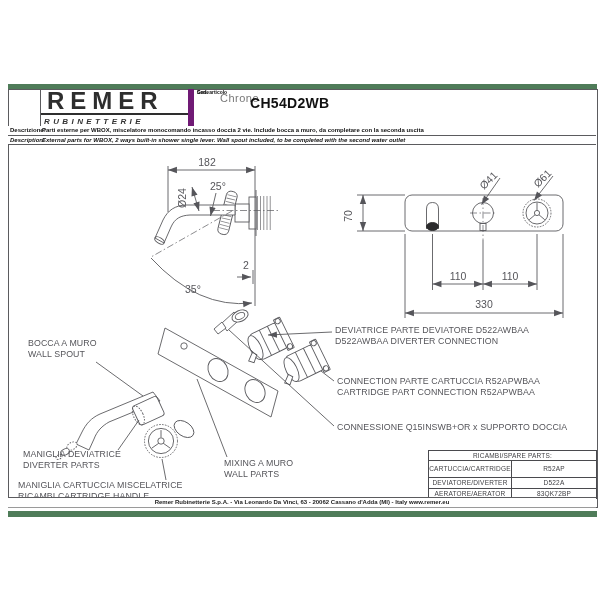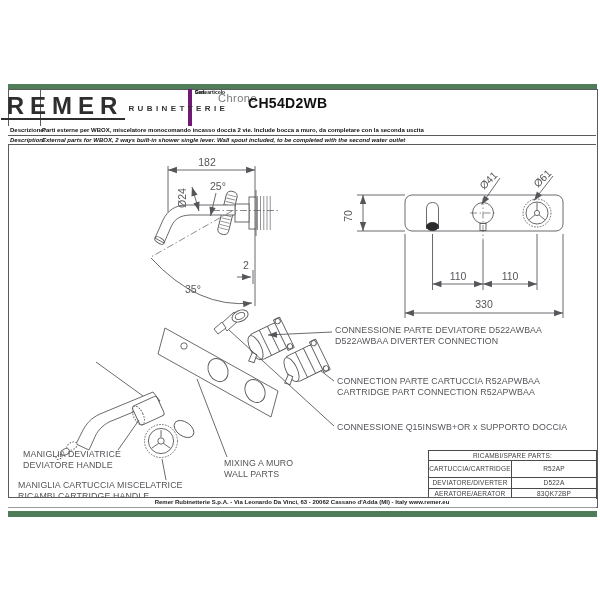--- a/index.html
+++ b/index.html
@@ -4,23 +4,23 @@
 <style>
   html,body{margin:0;padding:0;background:#fff;}
   .page{position:relative;width:600px;height:600px;background:#fff;overflow:hidden;
         font-family:"Liberation Sans",sans-serif;}
   .bar{position:absolute;left:8px;width:589px;}
   .bar.top{top:84px;height:5px;}
   .bar.bot{top:511px;height:6px;}
   .frame{position:absolute;left:8px;top:89px;width:588px;height:417px;border:1px solid #5b5b5e;}
   
   .header-box{position:absolute;left:40px;top:89px;width:557px;height:37px;border-left:1px solid #5b5b5e;display:flex;}
-  .logo-cell{width:147px;height:100%;border-right:4px solid #701a75;display:flex;flex-direction:row;align-items:center;justify-content:center;}
+  .logo-cell{width:147px;height:100%;border-right:6px solid #701a75;display:flex;flex-direction:column;justify-content:center;}
   .brand{font-size:24px;font-weight:bold;letter-spacing:6px;color:#2e2e2e;border-bottom:2px solid #2e2e2e;padding:0 2px 1px 6px;line-height:22px;}
-  .brand-sub{font-size:8px;font-weight:bold;letter-spacing:3.4px;color:#333;margin-top:2px;padding-left:3px;}
+  .brand-sub{font-size:8px;font-weight:bold;letter-spacing:3.4px;color:#333;margin-top:2px;padding-left:3px;font-style:italic;}
   .meta-cell{flex:1;display:flex;flex-direction:row;}
   .meta-row{position:relative;}
   .meta-row.serie{height:16px;border-bottom:1px solid #5b5b5e;}
   .meta-row.cod{flex:1;}
   .flabel{position:absolute;left:3px;top:1px;font-size:6px;font-weight:bold;color:#111;transform:scale(.82);transform-origin:left top;}
   .serie-val{position:absolute;left:26px;top:3px;font-size:11px;color:#787878;letter-spacing:.5px;}
   .cod-val{position:absolute;left:56px;top:6px;font-size:14px;font-weight:bold;color:#111;letter-spacing:.3px;}
   
   .desc-row{position:absolute;left:8px;width:588px;border-bottom:1px solid #5b5b5e;background:#fff;font-size:6px;color:#111;white-space:nowrap;overflow:hidden;}
   .desc-row.it{top:126px;height:9px;line-height:9px;font-weight:bold;}
@@ -211,34 +211,38 @@
         <line x1="118" y1="450" x2="139" y2="420"></line>
         <line x1="166" y1="480" x2="162" y2="459"></line>
         <line x1="227" y1="457" x2="197" y2="379"></line>
         <line x1="332" y1="332" x2="268" y2="335" marker-end="url(#arr)"></line>
         <line x1="334" y1="381" x2="321" y2="371"></line>
         <line x1="334" y1="426" x2="229" y2="330"></line>
       </g>
     </g>
   </svg>
 
+  <div class="dl" style="left:28px;top:338px">
+    <span>BOCCA A MURO</span><br>
+    <span>WALL SPOUT</span>
+  </div>
   <div class="dl" style="left:23px;top:449px">
     <span>MANIGLIA DEVIATRICE</span><br>
-    <span>DEVIATORE HANDLE</span>
+    <span>DIVERTER PARTS</span>
   </div>
   <div class="dl" style="left:18px;top:480px">
     <span>MANIGLIA CARTUCCIA MISCELATRICE</span><br>
     <span>RICAMBI CARTRIDGE HANDLE</span>
   </div>
   <div class="dl" style="left:224px;top:458px">
     <span>MIXING A MURO</span><br>
     <span>WALL PARTS</span>
   </div>
   <div class="dl" style="left:335px;top:325px">
-    <span>CONNESSIONE PARTE DEVIATORE D522AWBAA</span><br>
+    <span>DEVIATRICE PARTE DEVIATORE D522AWBAA</span><br>
     <span>D522AWBAA DIVERTER CONNECTION</span>
   </div>
   <div class="dl" style="left:337px;top:376px">
     <span>CONNECTION PARTE CARTUCCIA R52APWBAA</span><br>
     <span>CARTRIDGE PART CONNECTION R52APWBAA</span>
   </div>
   <div class="dl" style="left:337px;top:422px">
     <span>CONNESSIONE Q15INSWB+OR x SUPPORTO DOCCIA</span><br>
   </div>
 

